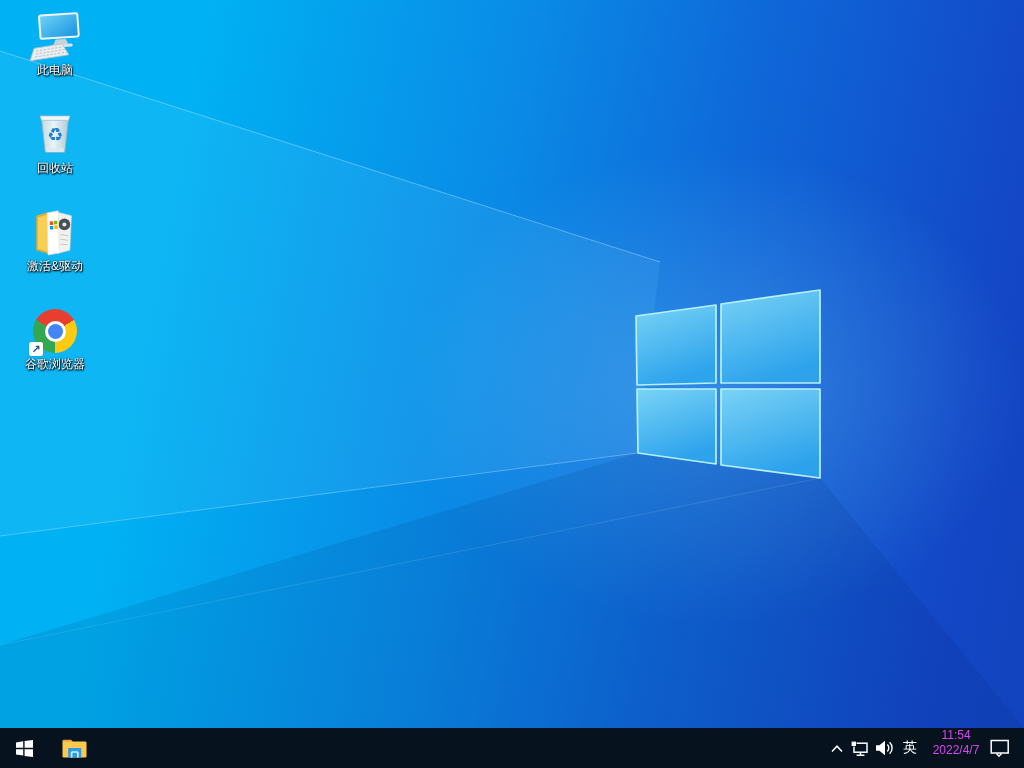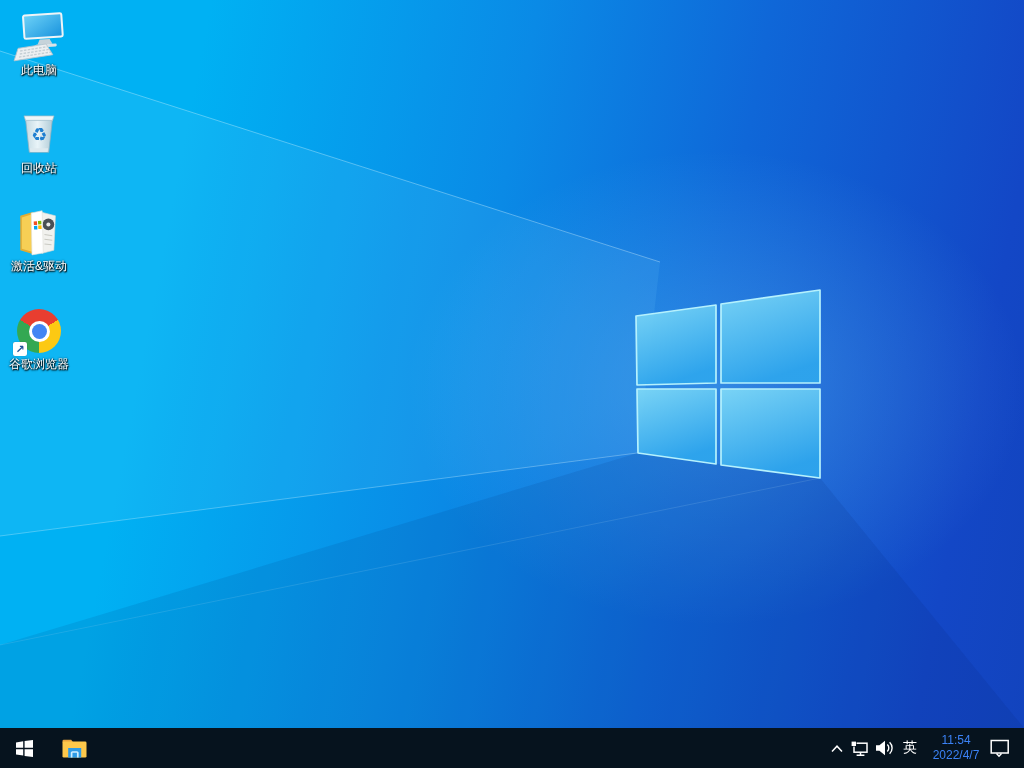--- a/index.html
+++ b/index.html
@@ -12,21 +12,21 @@
   .wallpaper{
     position:absolute;left:0;top:0;width:1024px;height:768px;
     background:
       radial-gradient(ellipse 430px 330px at 715px 388px, rgba(130,220,255,.30), rgba(130,220,255,0) 72%),
       linear-gradient(101deg, var(--wallpaper-left) 0%, var(--wallpaper-left) 18%,
         var(--wallpaper-mid) 46%, #0f67d8 66%, var(--wallpaper-right) 90%, #1243bd 100%);
   }
   .wallpaper svg{position:absolute;left:0;top:0;}
   
   .desk-icon{
-    position:absolute;left:1px;width:76px;display:flex;flex-direction:column;
+    position:absolute;left:17px;width:76px;display:flex;flex-direction:column;
     align-items:center;cursor:default;
   }
   .desk-icon .art{height:50px;width:56px;display:flex;align-items:center;justify-content:center;position:relative;}
   .desk-icon .lbl{
     margin-top:1px;font-size:12px;color:#fff;text-align:center;line-height:14px;
     text-shadow:0 1px 2px rgba(0,0,0,.9),0 0 2px rgba(0,0,0,.7),1px 1px 1px rgba(0,0,0,.8);
     white-space:nowrap;
   }
   .chrome-ball{
     width:44px;height:44px;border-radius:50%;position:relative;
@@ -50,21 +50,21 @@
   }
   .tb-btn{display:flex;align-items:center;justify-content:center;height:40px;}
   .start{width:48px;}
   .explorer{width:44px;margin-left:4px;}
   .tb-spacer{flex:1;}
   .tray{display:flex;align-items:center;padding-right:12px;}
   .tray .tb-btn{width:24px;}
   .tray .ime{width:28px;color:#fff;font-size:14px;}
   .clock{
     width:64px;height:40px;display:flex;flex-direction:column;align-items:center;
-    justify-content:center;color:#3b82f6;font-size:12px;line-height:15px;
+    color:#d946ef;font-size:12px;line-height:15px;
   }
   .action-center{width:40px;}
 </style>
 </head>
 <body>
 
 <div class="wallpaper">
   <svg width="1024" height="728" viewBox="0 0 1024 728">
     <defs>
       <linearGradient id="pane" x1="0" y1="0" x2="0.35" y2="1">

